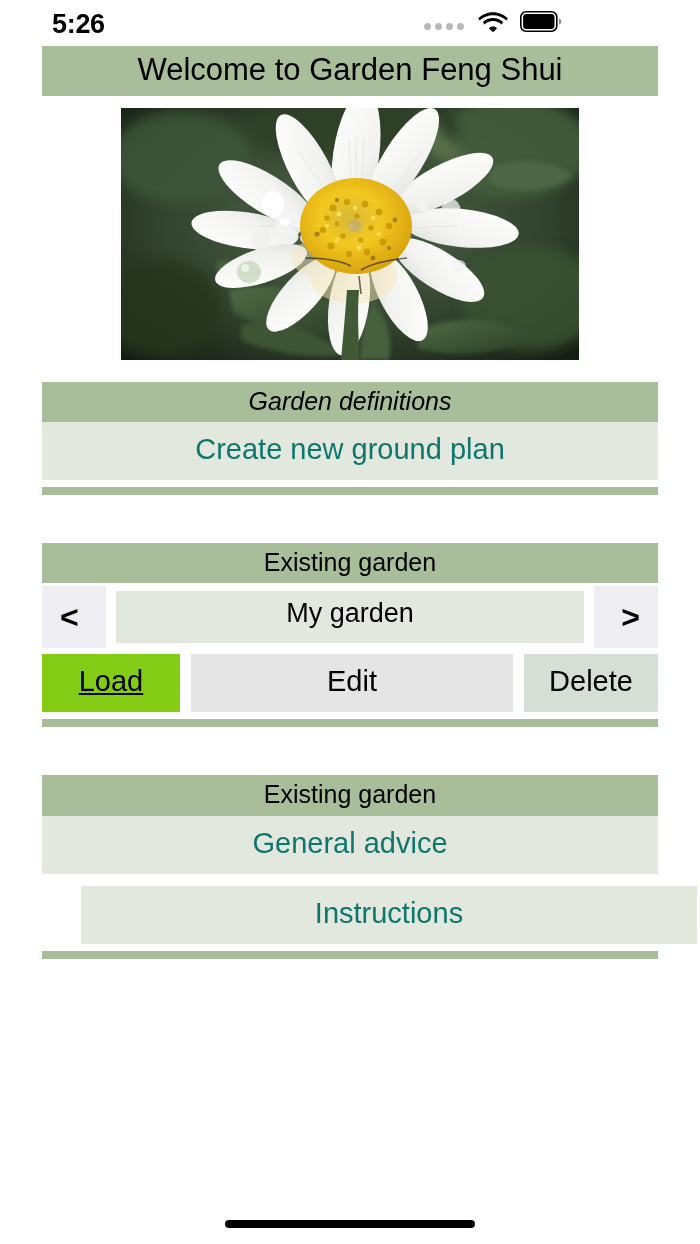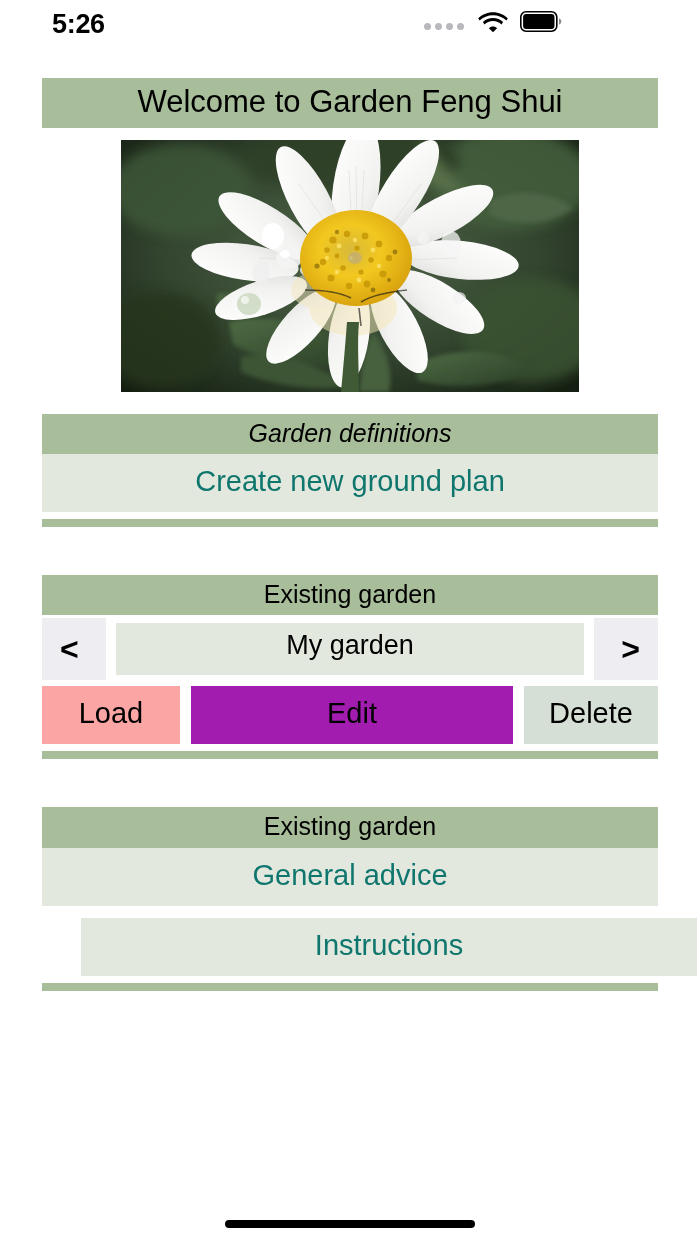--- a/index.html
+++ b/index.html
@@ -70,21 +70,20 @@
 
   
   .app-title {
     background: #a8bd9a;
     color: #000;
     font-size: 31px;
     text-align: center;
     padding: 8px 0 9px;
     line-height: 1.05;
     white-space: nowrap;
-    margin-top: 32px;
   }
 
   
   .hero-wrap {
     margin: 12px 42px 0;
     display: flex;
     justify-content: center;
   }
   .hero {
     width: 458px;
@@ -179,22 +178,22 @@
     border: 0;
     background: #e2e8de;
     color: #000;
     font-family: "Liberation Sans", sans-serif;
     font-size: 29px;
     text-align: center;
     padding: 12px 0 14px;
     line-height: 1.1;
     cursor: pointer;
   }
-  .action-btn.load   { flex: 0 0 138px; background: #fca5a5; }
-  .action-btn.edit   { flex: 1 1 auto;  background: #a21caf; }
+  .action-btn.load   { flex: 0 0 138px; background: #84cc16; text-decoration: underline; }
+  .action-btn.edit   { flex: 1 1 auto;  background: #e5e5e5; }
   .action-btn.delete { flex: 0 0 134px; background: #d6dfd5; }
 
   
   .home-indicator {
     position: absolute;
     left: 50%;
     transform: translateX(-50%);
     bottom: 16px;
     width: 250px;
     height: 8px;

